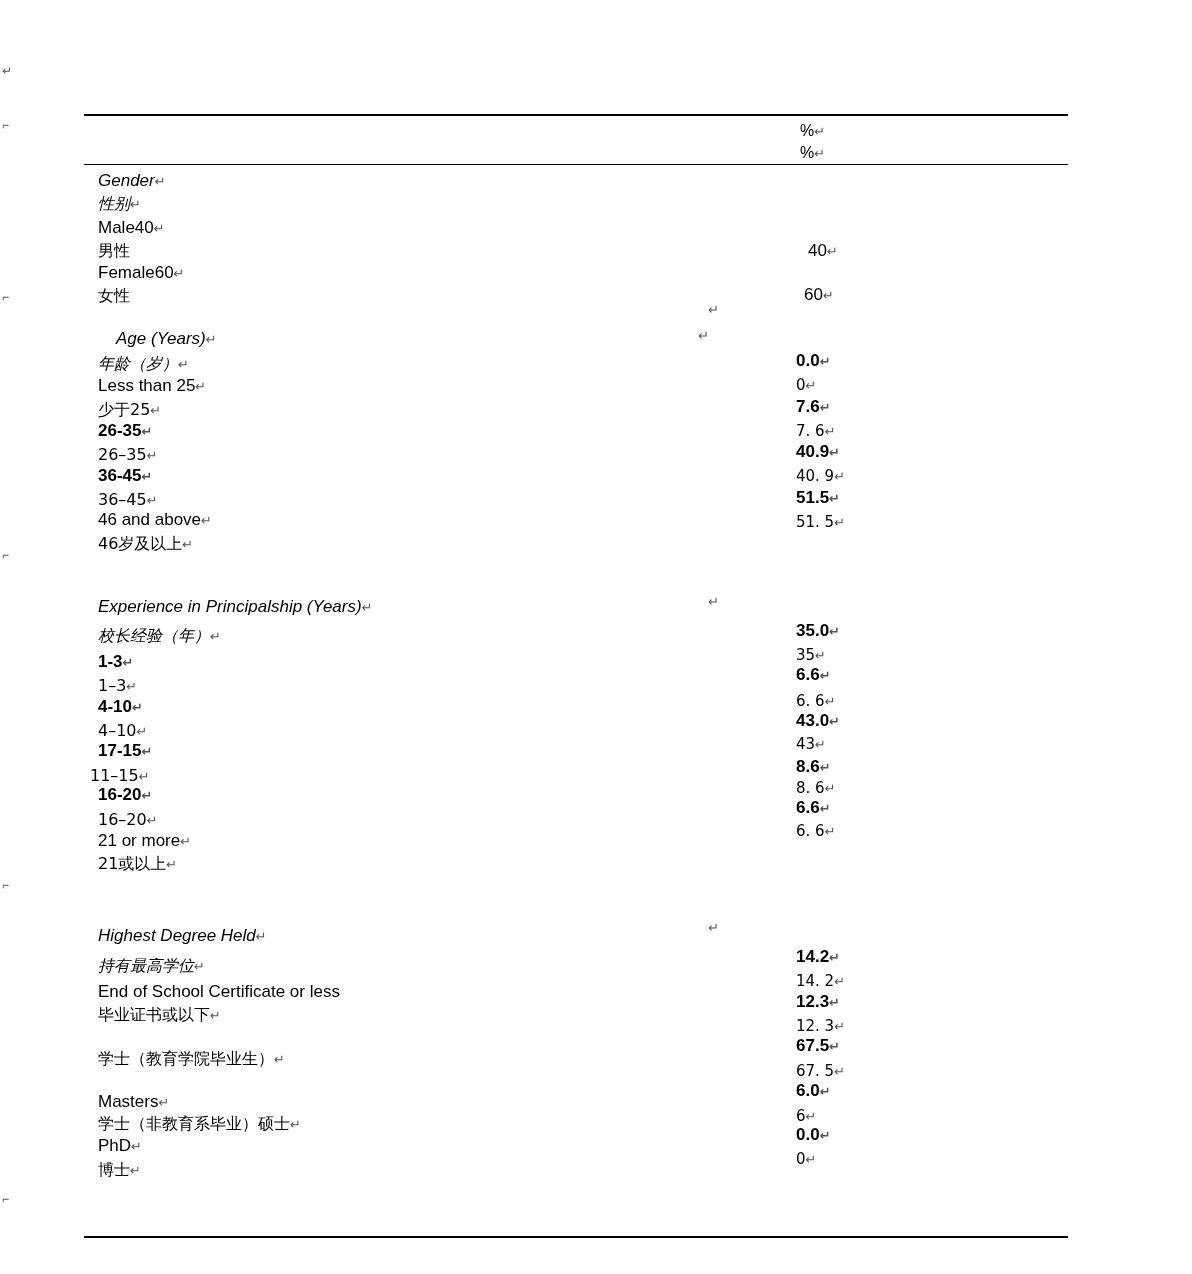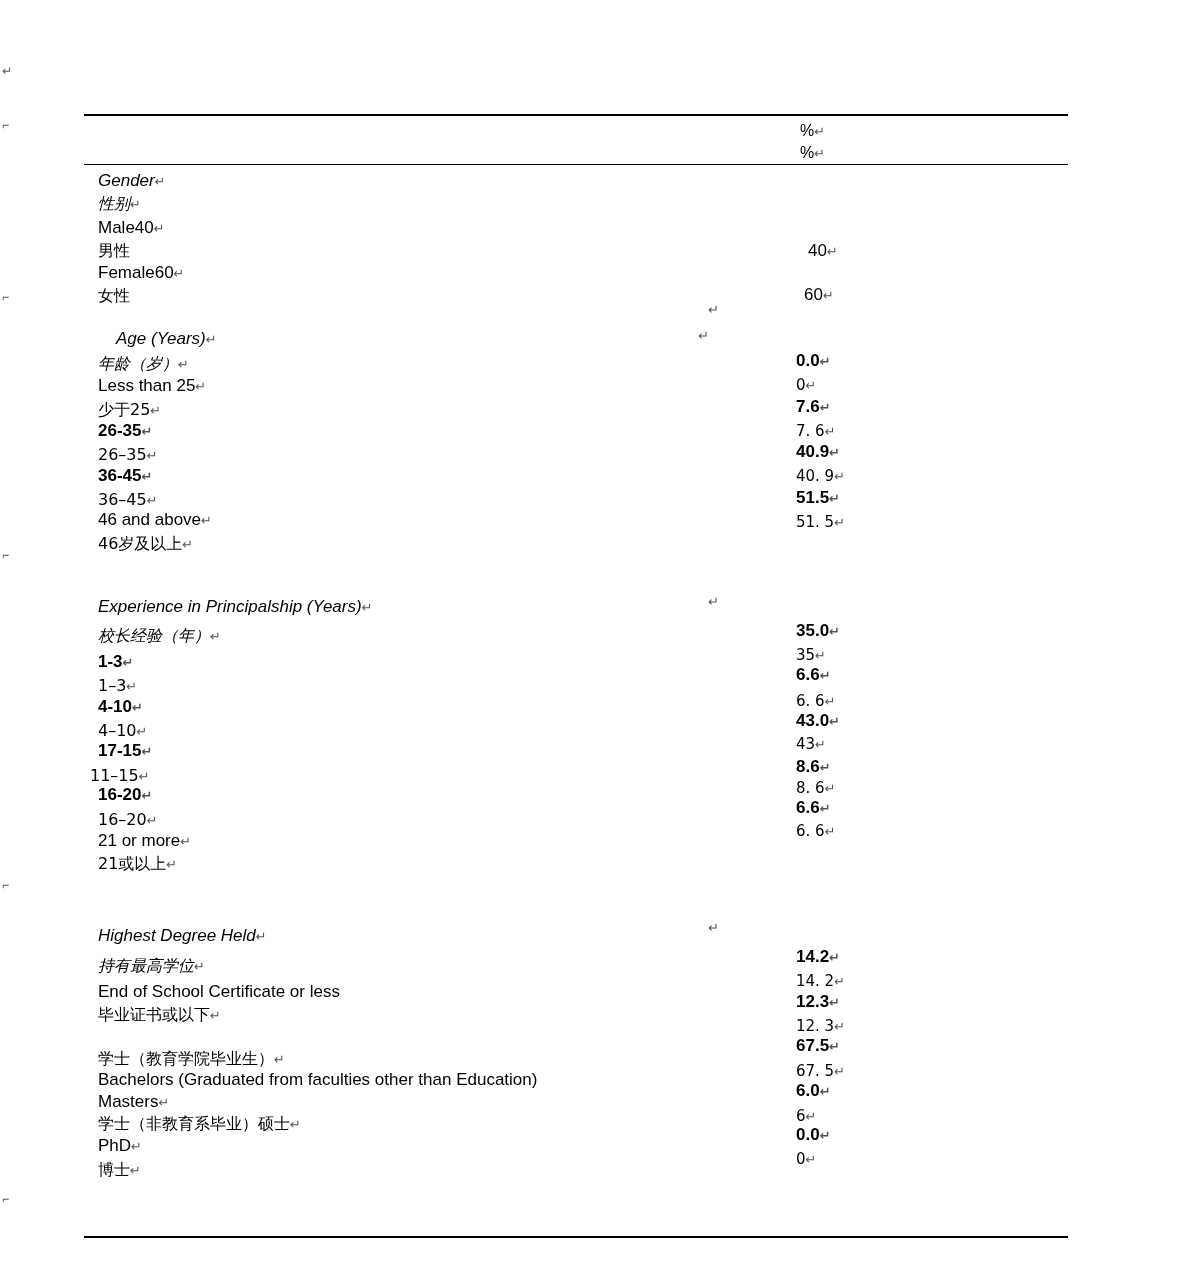--- a/index.html
+++ b/index.html
@@ -333,23 +333,20 @@
     <span>67.5</span><span class="pilcrow">↵</span>
   </div>
 
   <div class="lbl cn" style="left:98px; top:1048px;">
     <span>学士（教育学院毕业生）</span><span class="pilcrow">↵</span>
   </div>
   <div class="val small" style="left:796px; top:1060px;">
     <span>67. 5</span><span class="pilcrow">↵</span>
   </div>
 
-  <div class="lbl en" style="left:98px; top:1069px;">
-    <span>Bachelors (Graduated from faculties other than Education)</span>
-  </div>
   <div class="val bold" style="left:796px; top:1080px;">
     <span>6.0</span><span class="pilcrow">↵</span>
   </div>
 
   <div class="lbl en" style="left:98px; top:1091px;">
     <span>Masters</span><span class="pilcrow">↵</span>
   </div>
   <div class="val small" style="left:796px; top:1105px;">
     <span>6</span><span class="pilcrow">↵</span>
   </div>

